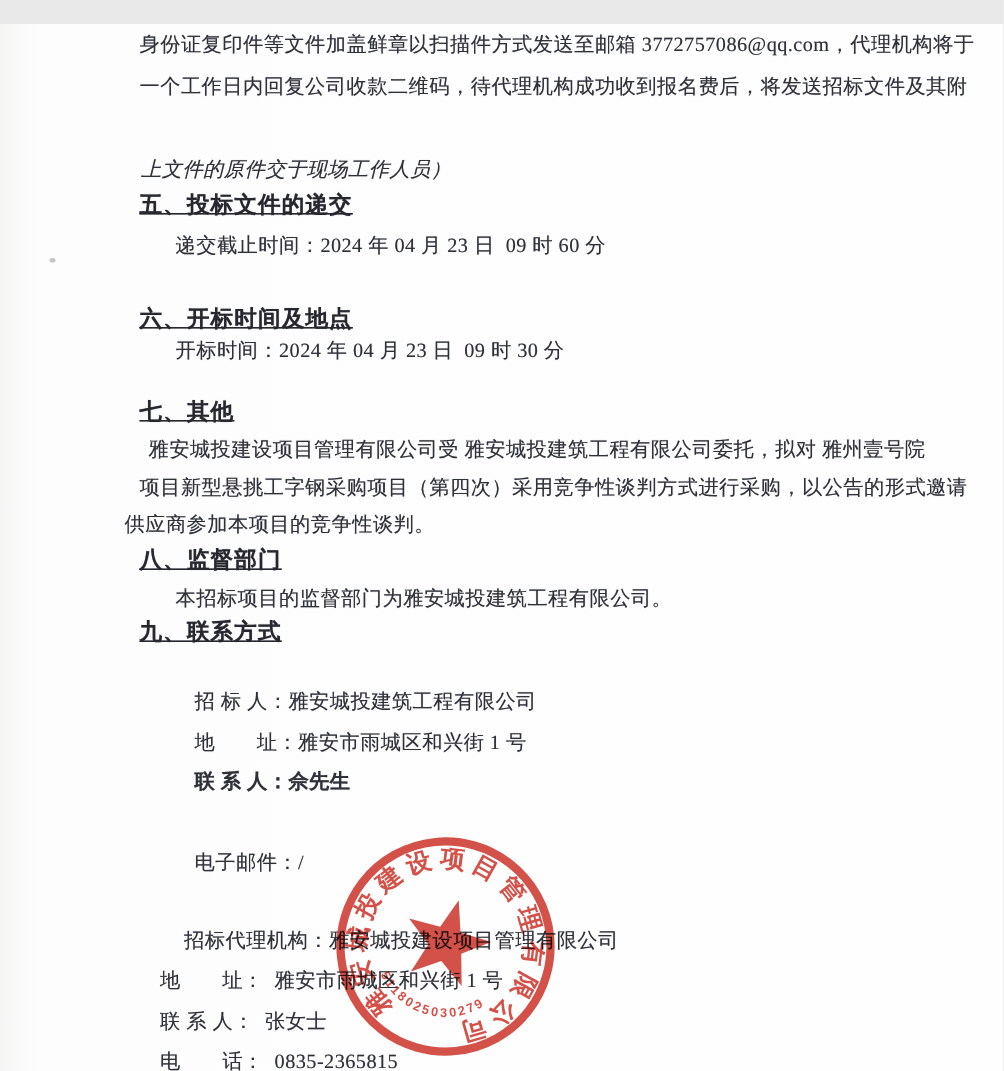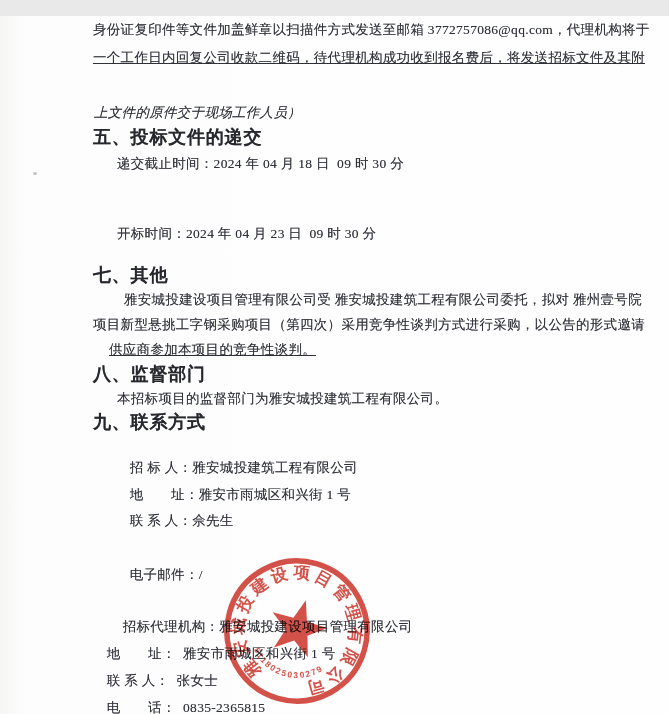--- a/index.html
+++ b/index.html
@@ -12,25 +12,26 @@
   }
   .ln{
     position:absolute;
     white-space:pre;
     font-size:13.5px;
     line-height:18px;
     letter-spacing:0.3px;
     text-shadow:0 0 0.5px rgba(40,42,50,.45);
   }
   .heading{
-    font-size:18px;
+    font-size:15px;
     font-weight:bold;
     color:#26282e;
     letter-spacing:0.8px;
     text-shadow:0 0 0.6px rgba(30,32,40,.5);
+    text-decoration:underline;
   }
   .label{white-space:pre;text-align:right;}
   .value{white-space:pre;}
   .artifact-dot{
     position:absolute;left:33px;top:156px;width:4px;height:3px;
     background:#9a9aa0;border-radius:2px;opacity:.55;
   }
   .seal{
     position:absolute;left:217px;top:535px;width:160px;height:160px;
     mix-blend-mode:multiply;opacity:.88;
@@ -39,45 +40,46 @@
   .seal text{font-family:"Liberation Sans","DejaVu Sans",sans-serif;font-weight:bold;}
 </style>
 </head>
 <body>
 
 <div class="page">
 
   <div class="artifact-dot"></div>
 
   <div class="ln" style="left:93px;top:5px;">身份证复印件等文件加盖鲜章以扫描件方式发送至邮箱 3772757086@qq.com，代理机构将于</div>
-  <div class="ln" style="left:93px;top:33px;text-decoration:underline;">一个工作日内回复公司收款二维码，待代理机构成功收到报名费后，将发送招标文件及其附</div>
+  <div class="ln" style="left:93px;top:33px;">一个工作日内回复公司收款二维码，待代理机构成功收到报名费后，将发送招标文件及其附</div>
   <div class="ln" style="left:94px;top:88px;font-style:italic;">上文件的原件交于现场工作人员）</div>
 
   <div class="ln heading" style="left:93px;top:112px;">五、投标文件的递交</div>
-  <div class="ln" style="left:117px;top:139px;">递交截止时间：2024 年 04 月 18 日  09 时 30 分</div>
+  <div class="ln" style="left:117px;top:139px;">递交截止时间：2024 年 04 月 23 日  09 时 60 分</div>
 
+  <div class="ln heading" style="left:93px;top:188px;">六、开标时间及地点</div>
   <div class="ln" style="left:117px;top:209px;">开标时间：2024 年 04 月 23 日  09 时 30 分</div>
 
   <div class="ln heading" style="left:93px;top:250px;">七、其他</div>
-  <div class="ln" style="left:124px;top:275px;">雅安城投建设项目管理有限公司受 雅安城投建筑工程有限公司委托，拟对 雅州壹号院</div>
+  <div class="ln" style="left:99px;top:275px;">雅安城投建设项目管理有限公司受 雅安城投建筑工程有限公司委托，拟对 雅州壹号院</div>
   <div class="ln" style="left:93px;top:300px;">项目新型悬挑工字钢采购项目（第四次）采用竞争性谈判方式进行采购，以公告的形式邀请</div>
-  <div class="ln" style="left:109px;top:325px;text-decoration:underline;">供应商参加本项目的竞争性谈判。</div>
+  <div class="ln" style="left:83px;top:325px;">供应商参加本项目的竞争性谈判。</div>
 
   <div class="ln heading" style="left:93px;top:349px;">八、监督部门</div>
   <div class="ln" style="left:117px;top:374px;">本招标项目的监督部门为雅安城投建筑工程有限公司。</div>
 
   <div class="ln heading" style="left:93px;top:397px;">九、联系方式</div>
 
   <div class="ln" style="left:115px;top:425px;">
     <span class="label">招 标 人：</span><span class="value">雅安城投建筑工程有限公司</span>
   </div>
   <div class="ln" style="left:115px;top:452px;">
     <span class="label">地　　址：</span><span class="value">雅安市雨城区和兴街 1 号</span>
   </div>
-  <div class="ln" style="left:115px;top:478px;">
+  <div class="ln" style="left:115px;top:478px;font-weight:bold;">
     <span class="label">联 系 人：</span><span class="value">佘先生</span>
   </div>
   <div class="ln" style="left:115px;top:532px;">
     <span class="label">电子邮件：</span><span class="value">/</span>
   </div>
 
   <div class="ln" style="left:108px;top:584px;">
     <span class="label">招标代理机构：</span><span class="value">雅安城投建设项目管理有限公司</span>
   </div>
   <div class="ln" style="left:92px;top:611px;">

